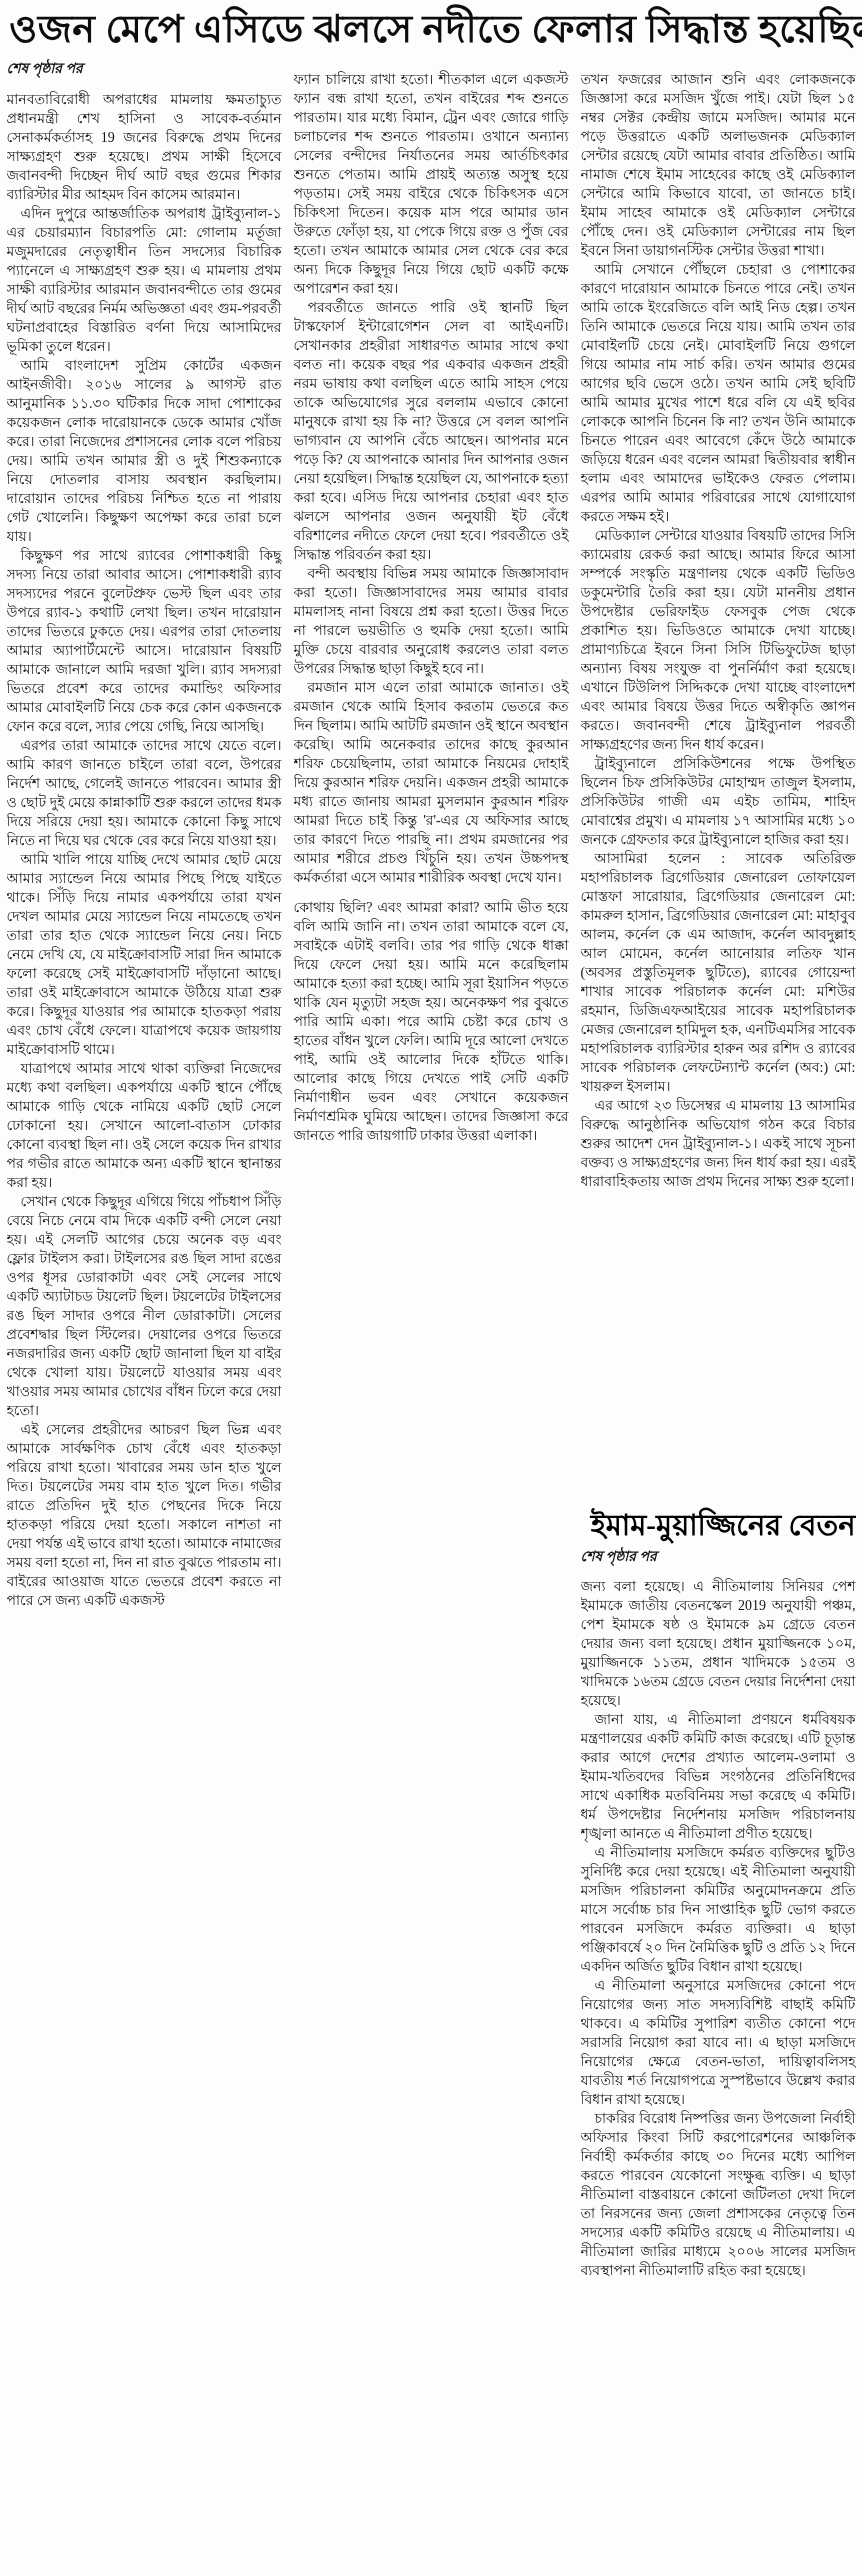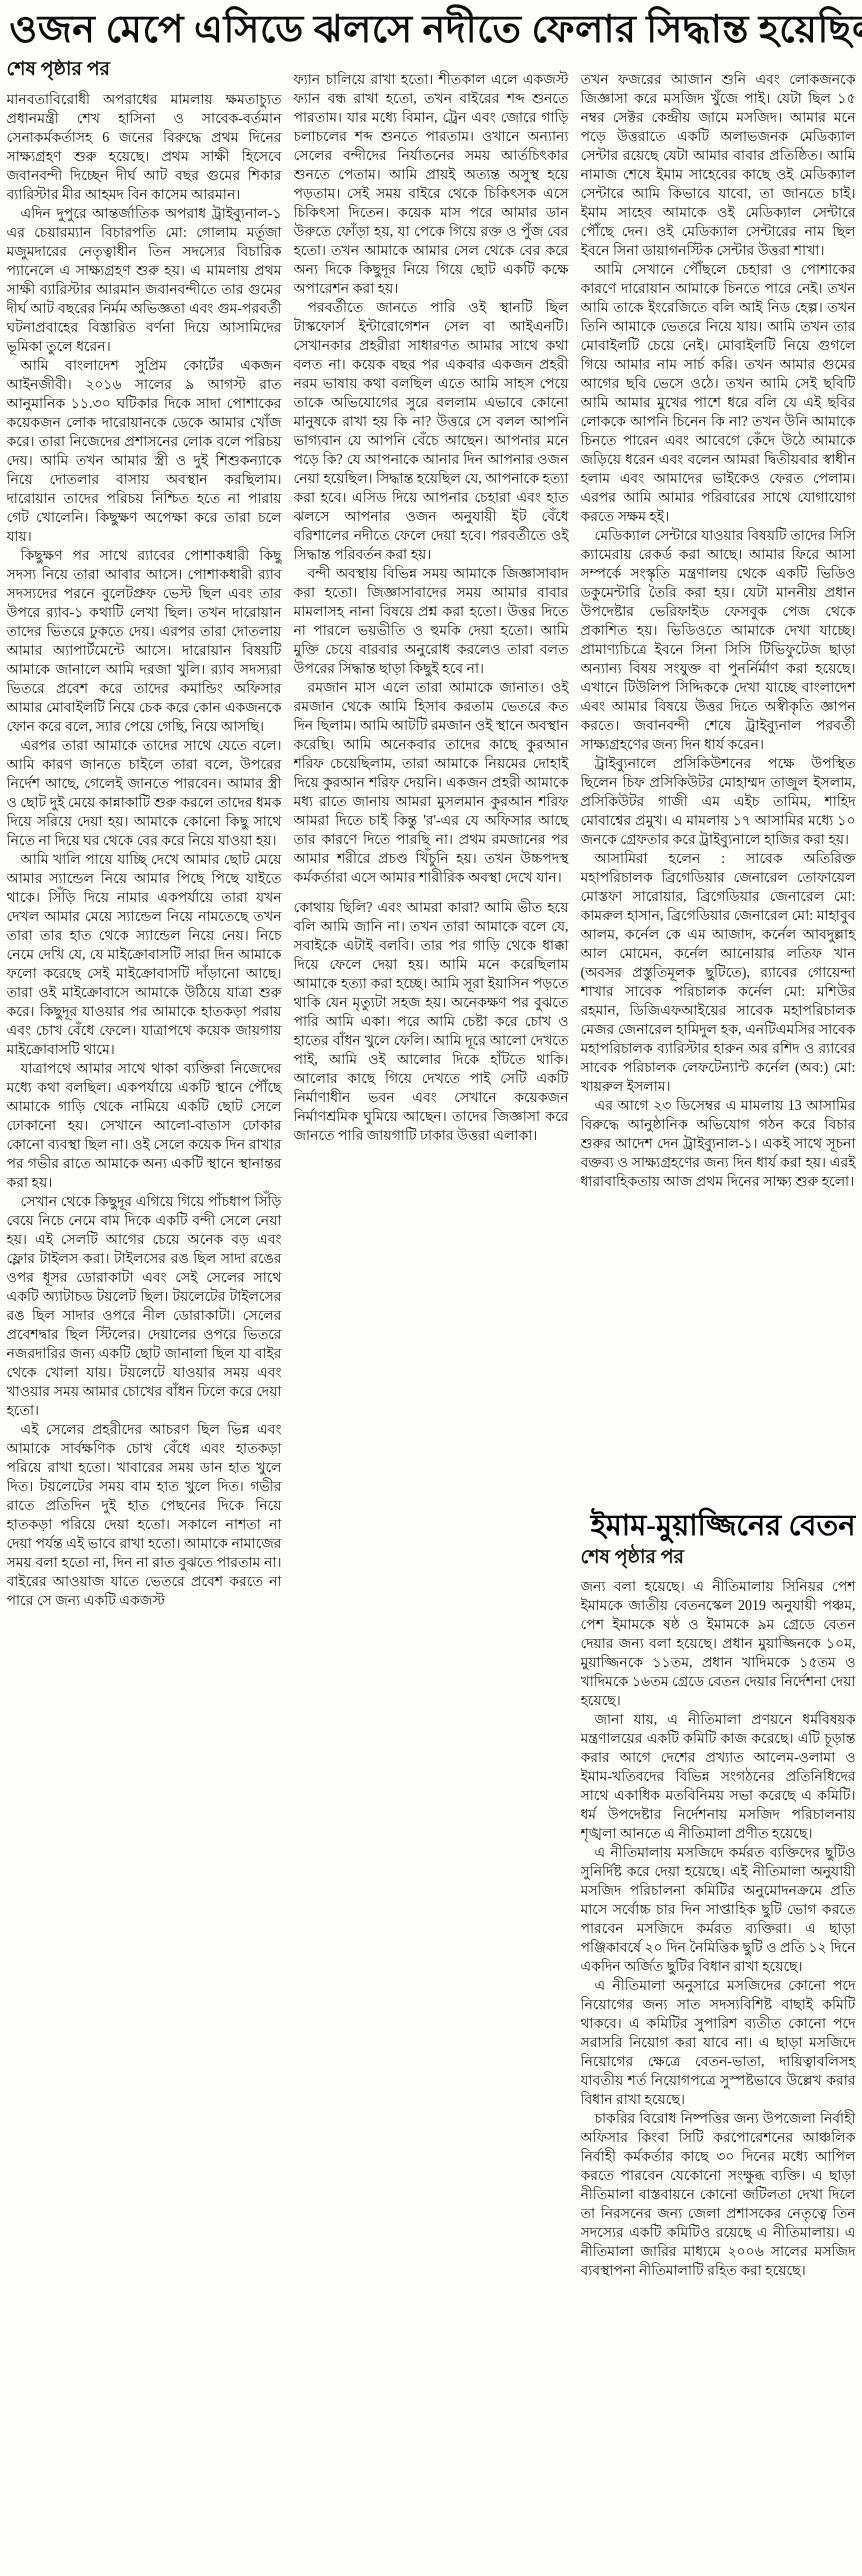--- a/index.html
+++ b/index.html
@@ -39,21 +39,22 @@
     height: 2512px;
     overflow: hidden;
     text-align: justify;
     font-size: 14px;
     line-height: 19px;
   }
   .col p { margin: 0; text-indent: 14px; }
   .col p.noindent { text-indent: 0; margin-top: 11px; }
   .cont-label {
     font-weight: bold;
-    font-size: 19px;
+    font-style: italic;
+    font-size: 14px;
     line-height: 19.5px;
     text-indent: 0 !important;
     margin: 0 0 0.9px 0 !important;
     text-align: left;
   }
   .a1-tail {
     height: 1441px;
     overflow: hidden;
   }
   .article2 { padding-top: 5.6px; }
@@ -72,21 +73,21 @@
 <body>
 
 <div class="paper">
 
   <h1 class="headline1">ওজন মেপে এসিডে ঝলসে নদীতে ফেলার সিদ্ধান্ত হয়েছিল</h1>
 
   <div class="cols">
 
     <div class="col">
       <p class="cont-label">শেষ পৃষ্ঠার পর</p>
-      <p class="noindent">মানবতাবিরোধী অপরাধের মামলায় ক্ষমতাচ্যুত প্রধানমন্ত্রী শেখ হাসিনা ও সাবেক-বর্তমান সেনাকর্মকর্তাসহ 6 জনের বিরুদ্ধে প্রথম দিনের সাক্ষ্যগ্রহণ শুরু হয়েছে। প্রথম সাক্ষী হিসেবে জবানবন্দী দিচ্ছেন দীর্ঘ আট বছর গুমের শিকার ব্যারিস্টার মীর আহমদ বিন কাসেম আরমান।</p>
+      <p class="noindent">মানবতাবিরোধী অপরাধের মামলায় ক্ষমতাচ্যুত প্রধানমন্ত্রী শেখ হাসিনা ও সাবেক-বর্তমান সেনাকর্মকর্তাসহ 19 জনের বিরুদ্ধে প্রথম দিনের সাক্ষ্যগ্রহণ শুরু হয়েছে। প্রথম সাক্ষী হিসেবে জবানবন্দী দিচ্ছেন দীর্ঘ আট বছর গুমের শিকার ব্যারিস্টার মীর আহমদ বিন কাসেম আরমান।</p>
       <p>এদিন দুপুরে আন্তর্জাতিক অপরাধ ট্রাইব্যুনাল-১ এর চেয়ারম্যান বিচারপতি মো: গোলাম মর্তূজা মজুমদারের নেতৃত্বাধীন তিন সদস্যের বিচারিক প্যানেলে এ সাক্ষ্যগ্রহণ শুরু হয়। এ মামলায় প্রথম সাক্ষী ব্যারিস্টার আরমান জবানবন্দীতে তার গুমের দীর্ঘ আট বছরের নির্মম অভিজ্ঞতা এবং গুম-পরবর্তী ঘটনাপ্রবাহের বিস্তারিত বর্ণনা দিয়ে আসামিদের ভূমিকা তুলে ধরেন।</p>
       <p>আমি বাংলাদেশ সুপ্রিম কোর্টের একজন আইনজীবী। ২০১৬ সালের ৯ আগস্ট রাত আনুমানিক ১১.৩০ ঘটিকার দিকে সাদা পোশাকের কয়েকজন লোক দারোয়ানকে ডেকে আমার খোঁজ করে। তারা নিজেদের প্রশাসনের লোক বলে পরিচয় দেয়। আমি তখন আমার স্ত্রী ও দুই শিশুকন্যাকে নিয়ে দোতলার বাসায় অবস্থান করছিলাম। দারোয়ান তাদের পরিচয় নিশ্চিত হতে না পারায় গেট খোলেনি। কিছুক্ষণ অপেক্ষা করে তারা চলে যায়।</p>
       <p>কিছুক্ষণ পর সাথে র‍্যাবের পোশাকধারী কিছু সদস্য নিয়ে তারা আবার আসে। পোশাকধারী র‍্যাব সদস্যদের পরনে বুলেটপ্রুফ ভেস্ট ছিল এবং তার উপরে র‍্যাব-১ কথাটি লেখা ছিল। তখন দারোয়ান তাদের ভিতরে ঢুকতে দেয়। এরপর তারা দোতলায় আমার অ্যাপার্টমেন্টে আসে। দারোয়ান বিষয়টি আমাকে জানালে আমি দরজা খুলি। র‍্যাব সদস্যরা ভিতরে প্রবেশ করে তাদের কমান্ডিং অফিসার আমার মোবাইলটি নিয়ে চেক করে কোন একজনকে ফোন করে বলে, স্যার পেয়ে গেছি, নিয়ে আসছি।</p>
       <p>এরপর তারা আমাকে তাদের সাথে যেতে বলে। আমি কারণ জানতে চাইলে তারা বলে, উপরের নির্দেশ আছে, গেলেই জানতে পারবেন। আমার স্ত্রী ও ছোট দুই মেয়ে কান্নাকাটি শুরু করলে তাদের ধমক দিয়ে সরিয়ে দেয়া হয়। আমাকে কোনো কিছু সাথে নিতে না দিয়ে ঘর থেকে বের করে নিয়ে যাওয়া হয়।</p>
       <p>আমি খালি পায়ে যাচ্ছি দেখে আমার ছোট মেয়ে আমার স্যান্ডেল নিয়ে আমার পিছে পিছে যাইতে থাকে। সিঁড়ি দিয়ে নামার একপর্যায়ে তারা যখন দেখল আমার মেয়ে স্যান্ডেল নিয়ে নামতেছে তখন তারা তার হাত থেকে স্যান্ডেল নিয়ে নেয়। নিচে নেমে দেখি যে, যে মাইক্রোবাসটি সারা দিন আমাকে ফলো করেছে সেই মাইক্রোবাসটি দাঁড়ানো আছে। তারা ওই মাইক্রোবাসে আমাকে উঠিয়ে যাত্রা শুরু করে। কিছুদূর যাওয়ার পর আমাকে হাতকড়া পরায় এবং চোখ বেঁধে ফেলে। যাত্রাপথে কয়েক জায়গায় মাইক্রোবাসটি থামে।</p>
       <p>যাত্রাপথে আমার সাথে থাকা ব্যক্তিরা নিজেদের মধ্যে কথা বলছিল। একপর্যায়ে একটি স্থানে পৌঁছে আমাকে গাড়ি থেকে নামিয়ে একটি ছোট সেলে ঢোকানো হয়। সেখানে আলো-বাতাস ঢোকার কোনো ব্যবস্থা ছিল না। ওই সেলে কয়েক দিন রাখার পর গভীর রাতে আমাকে অন্য একটি স্থানে স্থানান্তর করা হয়।</p>
       <p>সেখান থেকে কিছুদূর এগিয়ে গিয়ে পাঁচধাপ সিঁড়ি বেয়ে নিচে নেমে বাম দিকে একটি বন্দী সেলে নেয়া হয়। এই সেলটি আগের চেয়ে অনেক বড় এবং ফ্লোর টাইলস করা। টাইলসের রঙ ছিল সাদা রঙের ওপর ধূসর ডোরাকাটা এবং সেই সেলের সাথে একটি অ্যাটাচড টয়লেট ছিল। টয়লেটের টাইলসের রঙ ছিল সাদার ওপরে নীল ডোরাকাটা। সেলের প্রবেশদ্বার ছিল স্টিলের। দেয়ালের ওপরে ভিতরে নজরদারির জন্য একটি ছোট জানালা ছিল যা বাইর থেকে খোলা যায়। টয়লেটে যাওয়ার সময় এবং খাওয়ার সময় আমার চোখের বাঁধন ঢিলে করে দেয়া হতো।</p>
       <p>এই সেলের প্রহরীদের আচরণ ছিল ভিন্ন এবং আমাকে সার্বক্ষণিক চোখ বেঁধে এবং হাতকড়া পরিয়ে রাখা হতো। খাবারের সময় ডান হাত খুলে দিত। টয়লেটের সময় বাম হাত খুলে দিত। গভীর রাতে প্রতিদিন দুই হাত পেছনের দিকে নিয়ে হাতকড়া পরিয়ে দেয়া হতো। সকালে নাশতা না দেয়া পর্যন্ত এই ভাবে রাখা হতো। আমাকে নামাজের সময় বলা হতো না, দিন না রাত বুঝতে পারতাম না। বাইরের আওয়াজ যাতে ভেতরে প্রবেশ করতে না পারে সে জন্য একটি একজস্ট</p>
     </div>
 

